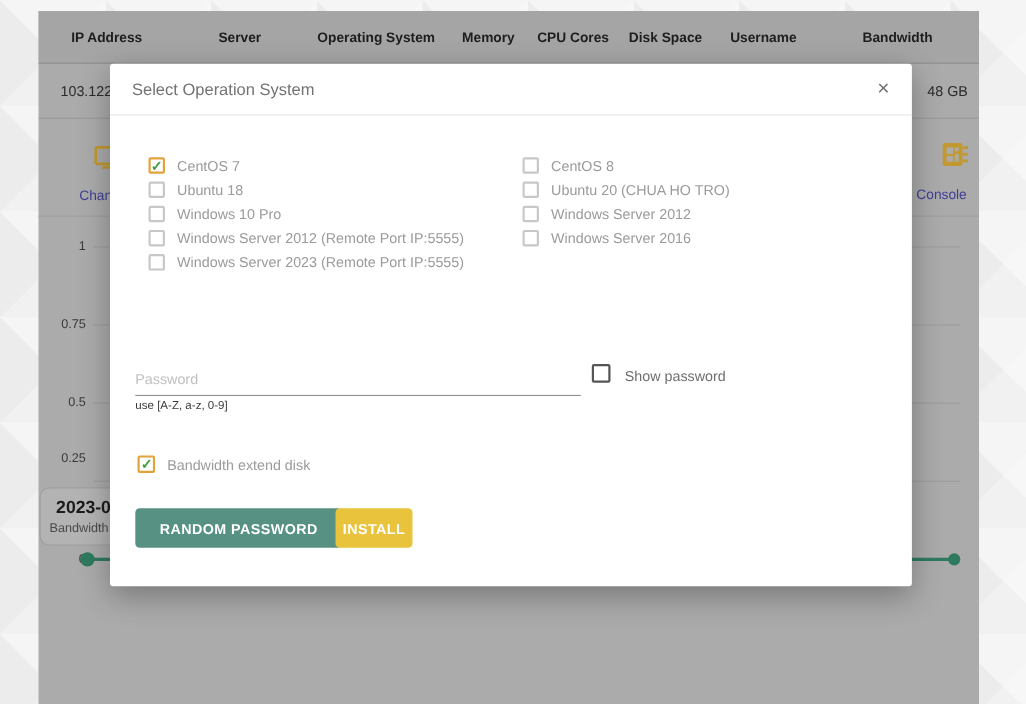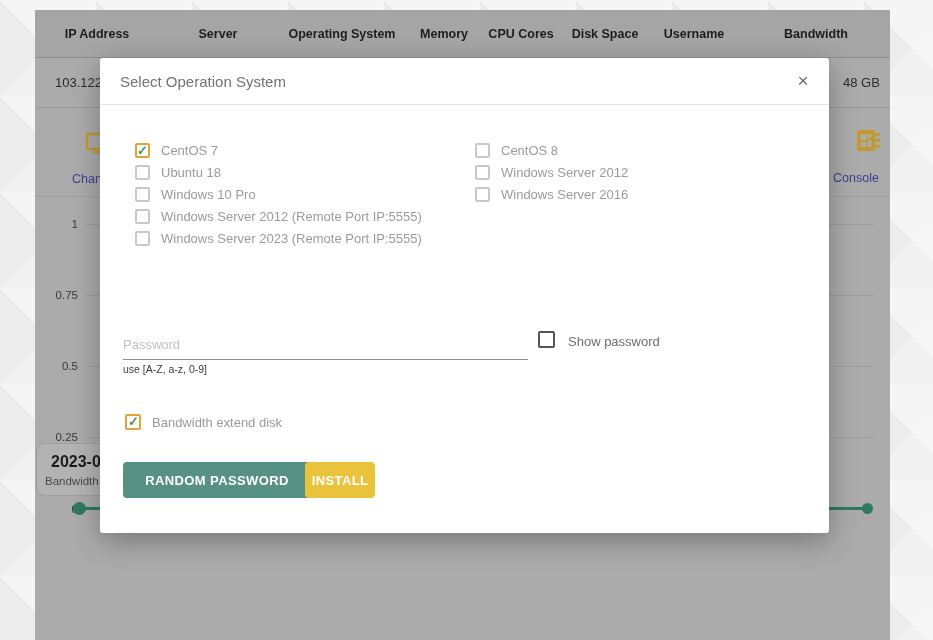--- a/index.html
+++ b/index.html
@@ -150,21 +150,21 @@
     </svg>
   </div>
   <div class="action act-console-lbl">
     <span class="lbl">Console</span>
   </div>
   <div class="actions-divider"></div>
 
   <div class="ytick" style="top:207px">1</div>
   <div class="ytick" style="top:278px">0.75</div>
   <div class="ytick" style="top:349px">0.5</div>
-  <div class="ytick" style="top:420px">0.25</div>
+  <div class="ytick" style="top:400px">0.25</div>
   <div class="ytick" style="top:492px">0</div>
 
   <div class="gridline" style="top:214px"></div>
   <div class="gridline" style="top:285px"></div>
   <div class="gridline" style="top:356px"></div>
   <div class="gridline" style="top:427px"></div>
 
   <div class="chart-line"></div>
   <div class="dot dot-left"></div>
   <div class="dot dot-right"></div>
@@ -205,20 +205,24 @@
     </div>
   </div>
 
   <div class="os-col os-col-right">
     <div class="os-item">
       <span class="cb"></span>
       <span class="os-lbl">CentOS 8</span>
     </div>
     <div class="os-item">
       <span class="cb"></span>
+      <span class="os-lbl">Ubuntu 20 (CHUA HO TRO)</span>
+    </div>
+    <div class="os-item">
+      <span class="cb"></span>
       <span class="os-lbl">Windows Server 2012</span>
     </div>
     <div class="os-item">
       <span class="cb"></span>
       <span class="os-lbl">Windows Server 2016</span>
     </div>
   </div>
 
   <input class="pw-input" type="password" placeholder="Password" style="">
   <span class="cb2"></span>

